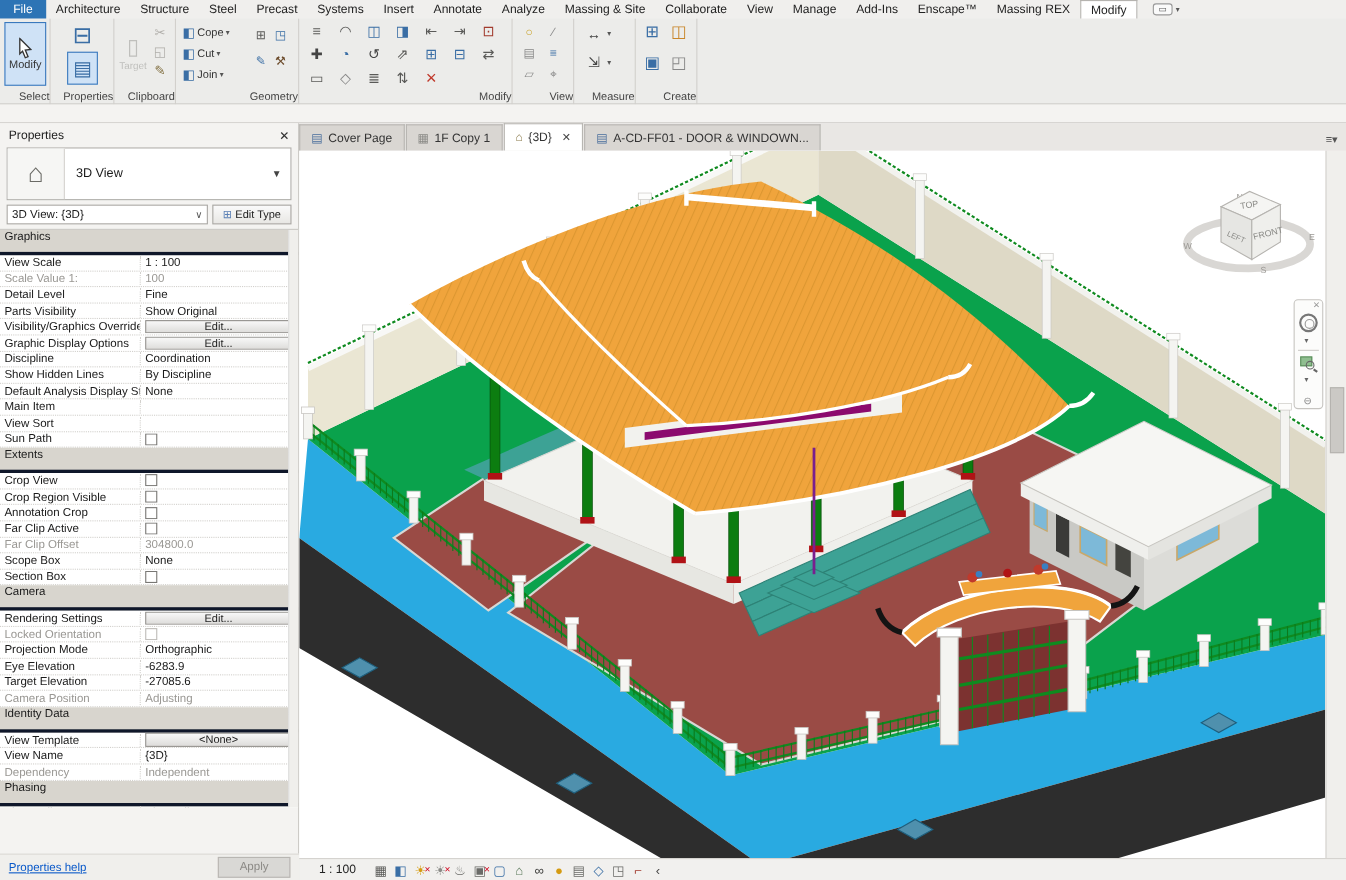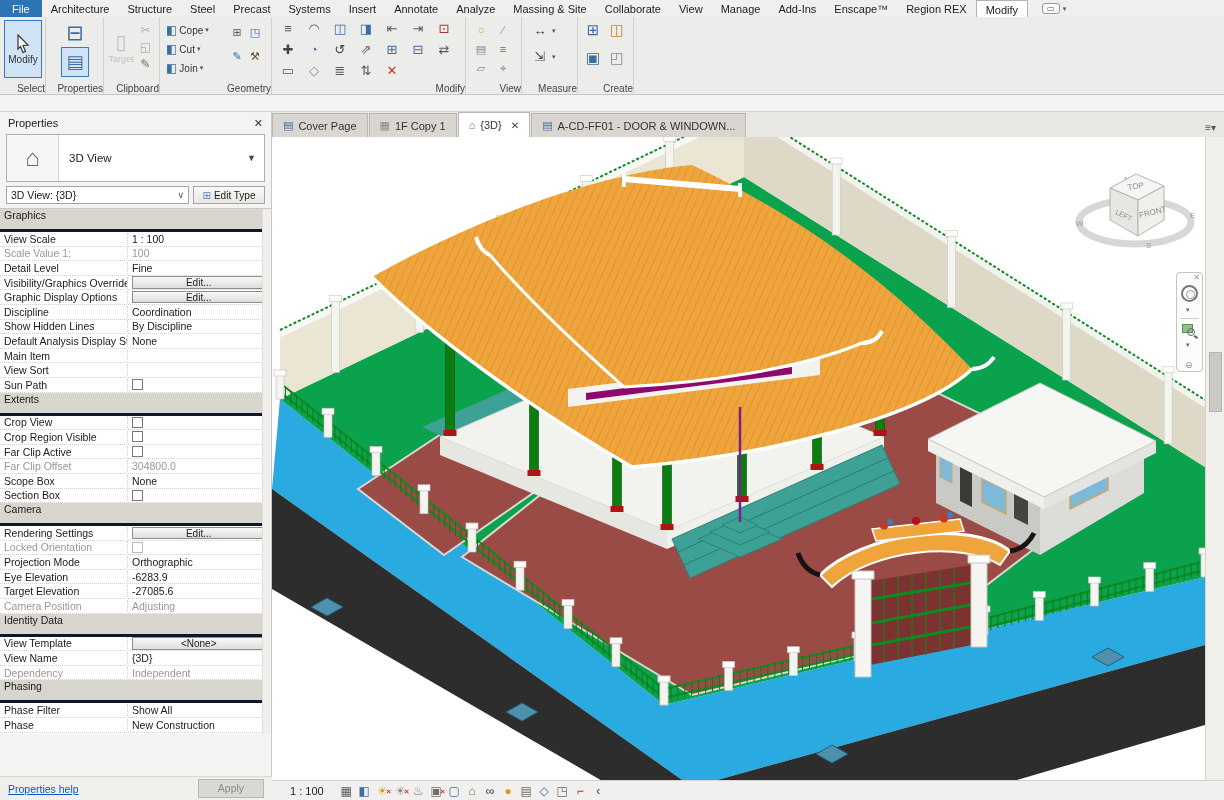--- a/index.html
+++ b/index.html
@@ -96,21 +96,21 @@
       <div class="rtab">Systems</div>
       <div class="rtab">Insert</div>
       <div class="rtab">Annotate</div>
       <div class="rtab">Analyze</div>
       <div class="rtab">Massing &amp; Site</div>
       <div class="rtab">Collaborate</div>
       <div class="rtab">View</div>
       <div class="rtab">Manage</div>
       <div class="rtab">Add-Ins</div>
       <div class="rtab">Enscape™</div>
-      <div class="rtab">Region REX</div>
+      <div class="rtab">Massing REX</div>
       <div class="rtab active">Modify</div>
     </div>
   <div id="ribbon-opts">
       <span class="pill">▭</span>
       <span class="dd">▾</span>
     </div>
 </div>
 <div class="abs" id="ribbon-body">
     <div class="rpanel" style="left: 0px; width: 46px;">
       <div class="plabel">Select</div>
@@ -235,20 +235,24 @@
         </div>
         <div class="prow">
           <div class="plab gray">Scale Value    1:</div>
           <div class="pval gray">100</div>
         </div>
         <div class="prow">
           <div class="plab">Detail Level</div>
           <div class="pval">Fine</div>
         </div>
         <div class="prow">
+          <div class="plab">Parts Visibility</div>
+          <div class="pval">Show Original</div>
+        </div>
+        <div class="prow">
           <div class="plab">Visibility/Graphics Overrides</div>
           <div class="pval">
             <div class="vbtn">Edit...</div>
           </div>
         </div>
         <div class="prow">
           <div class="plab">Graphic Display Options</div>
           <div class="pval">
             <div class="vbtn">Edit...</div>
           </div>
@@ -284,20 +288,26 @@
           <span class="chev">«</span>
         </div>
         <div class="prow">
           <div class="plab">Crop View</div>
           <div class="pval">
             <span class="chk"></span>
           </div>
         </div>
         <div class="prow">
           <div class="plab">Crop Region Visible</div>
+          <div class="pval">
+            <span class="chk"></span>
+          </div>
+        </div>
+        <div class="prow">
+          <div class="plab">Annotation Crop</div>
           <div class="pval">
             <span class="chk"></span>
           </div>
         </div>
         <div class="prow">
           <div class="plab">Far Clip Active</div>
           <div class="pval">
             <span class="chk"></span>
           </div>
         </div>

